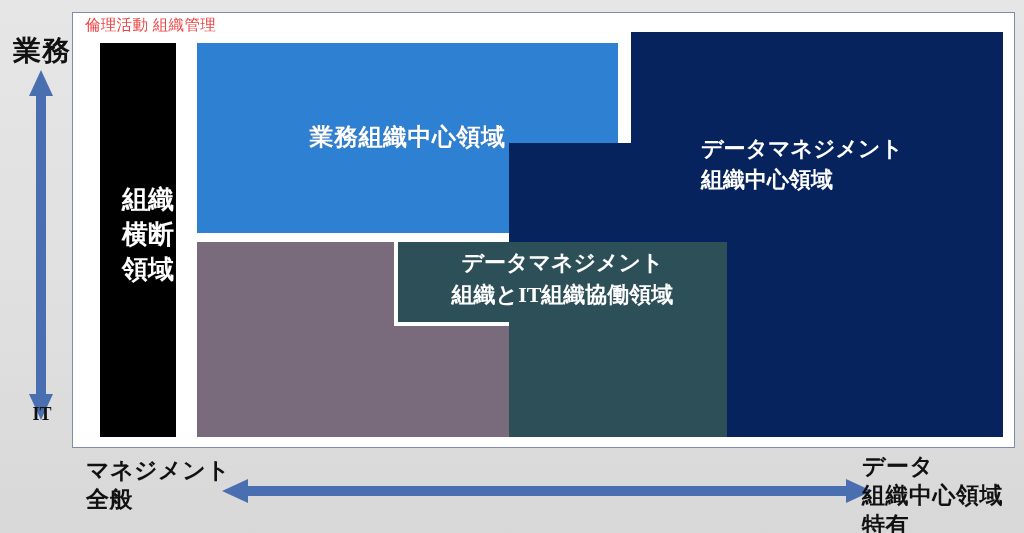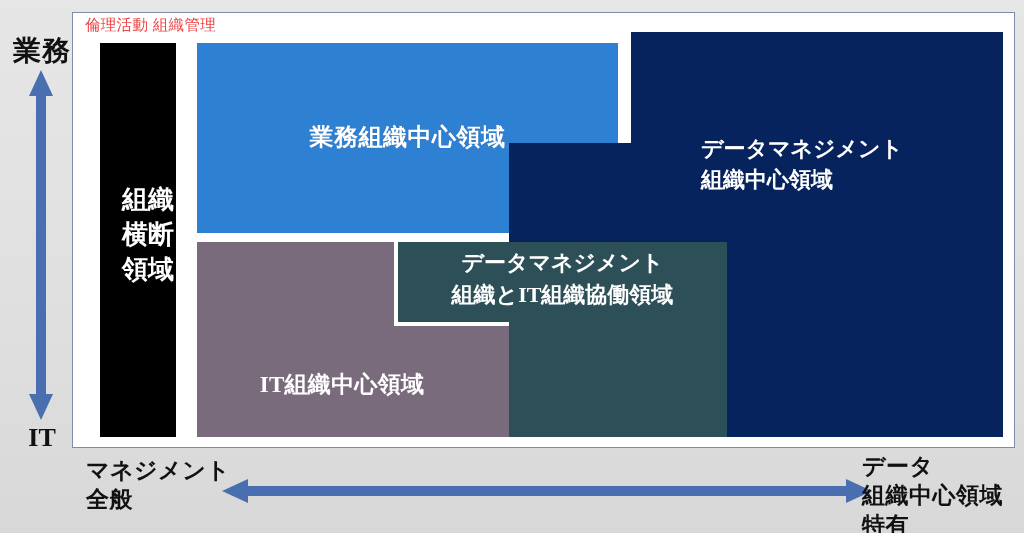--- a/index.html
+++ b/index.html
@@ -34,23 +34,23 @@
     text-align: center;
     white-space: nowrap;
   }
   #v-label-top {
     left: 4px; top: 32px;
     width: 76px;
     font-size: 28px;
     letter-spacing: 1px;
   }
   #v-label-bottom {
-    left: 4px; top: 423px;
+    left: 4px; top: 404px;
     width: 76px;
-    font-size: 26px;
+    font-size: 18px;
   }
 
   #v-arrow {
     position: absolute;
     left: 28px;
     top: 70px;
     width: 26px;
     height: 350px;
   }
 
@@ -255,21 +255,20 @@
       <div class="btext">業務組織中心領域</div>
     </div>
 
     <div class="block" id="block-dm-top"></div>
     <div class="block" id="block-dm-bottom"></div>
     <div id="block-dm-text">データマネジメント
 組織中心領域</div>
 
     <div class="block" id="block-it-left"></div>
     <div class="block" id="block-it-right"></div>
-    <div id="block-it-text">IT組織中心領域</div>
 
     <div class="block" id="block-collab-top"></div>
     <div class="block" id="block-collab-bottom"></div>
     <div id="block-collab-text">データマネジメント
 組織とIT組織協働領域</div>
 
   </div>
 </div>
 
 </body></html>

